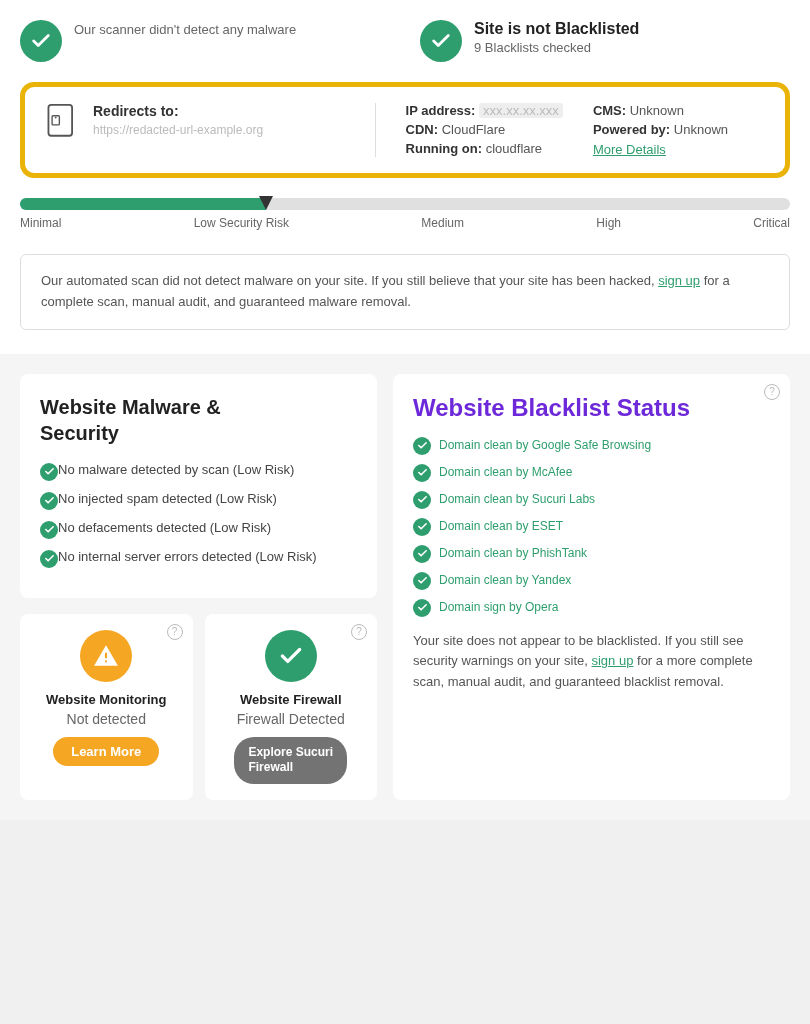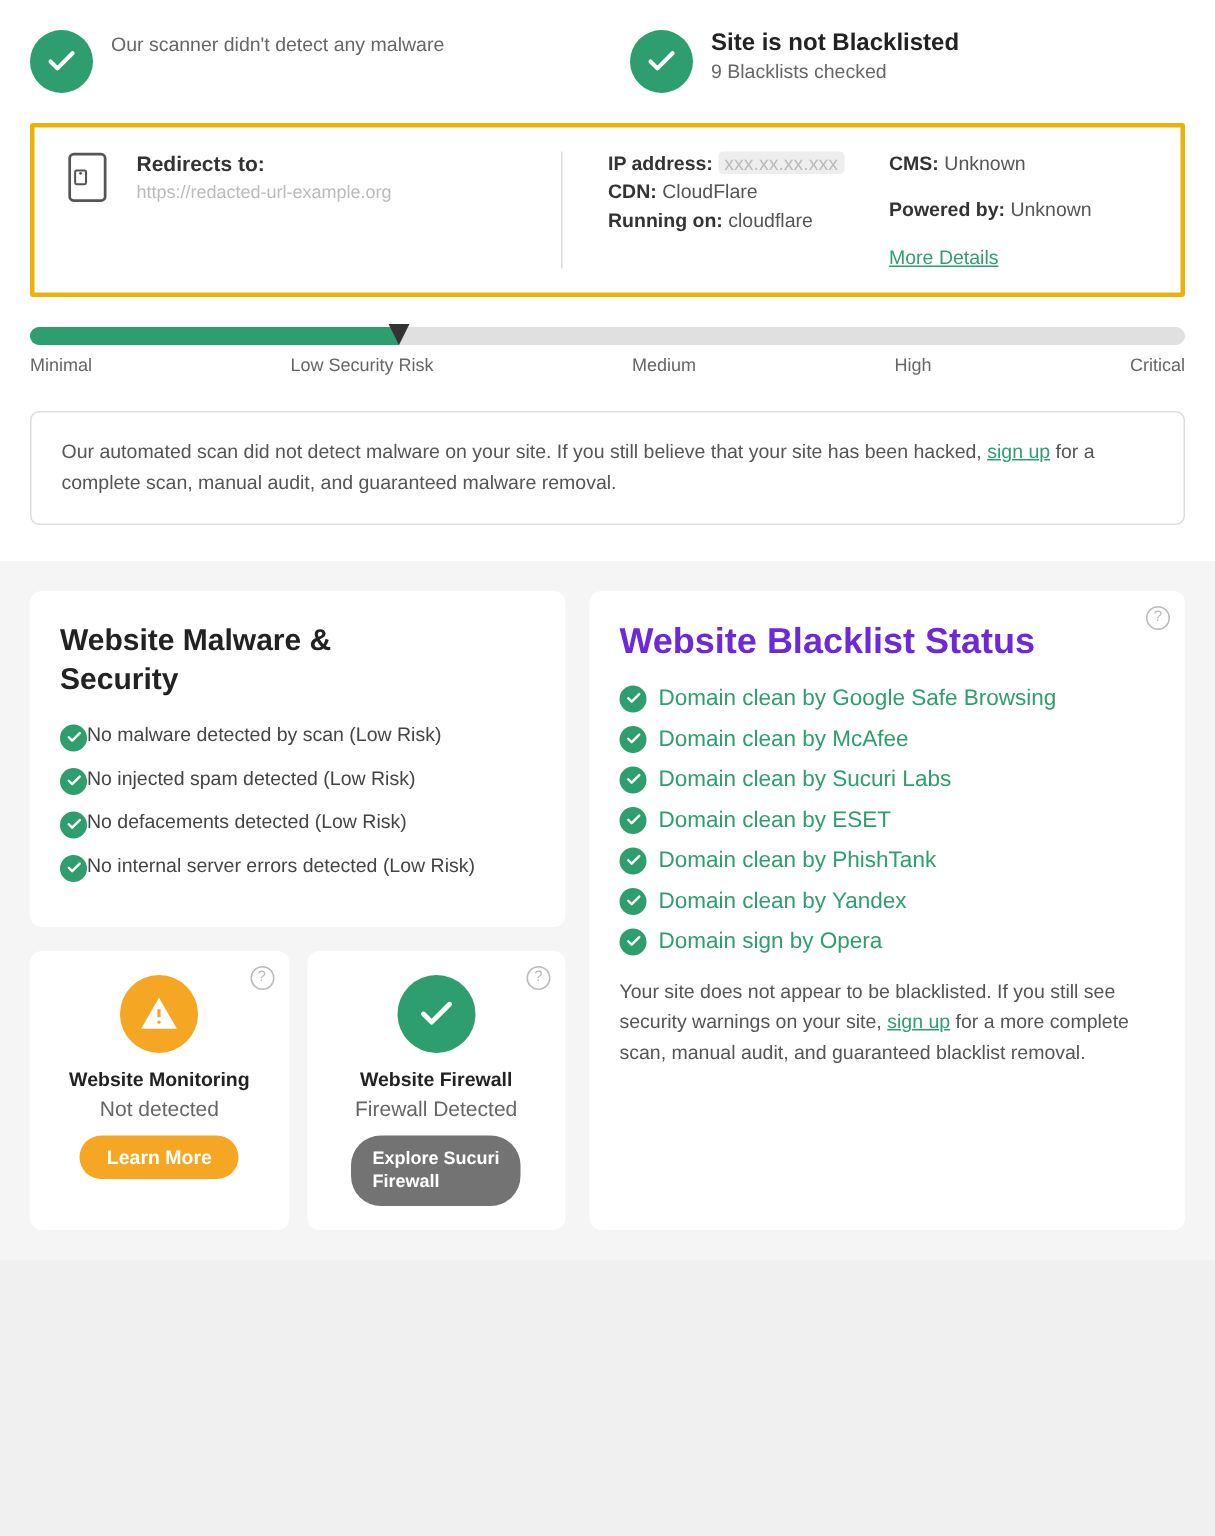--- a/index.html
+++ b/index.html
@@ -55,22 +55,22 @@
     }
 
     .status-text p {
       font-size: 13px;
       color: #666;
       margin-top: 2px;
     }
 
     
     .info-box {
-      border: 3px solid #eab308;
-      border-radius: 2px;
+      border: 5px solid #eab308;
+      border-radius: 14px;
       padding: 16px 20px;
       display: flex;
       gap: 20px;
       margin-bottom: 20px;
     }
 
     .info-box-left {
       display: flex;
       align-items: flex-start;
       gap: 12px;
@@ -319,21 +319,21 @@
       cursor: pointer;
       text-align: left;
       line-height: 1.3;
     }
 
     .blacklist-item {
       display: flex;
       align-items: center;
       gap: 8px;
       margin-bottom: 8px;
-      font-size: 15px;
+      font-size: 12px;
       color: #2e9e6e;
     }
 
     .blacklist-note {
       margin-top: 14px;
       font-size: 13px;
       color: #555;
       line-height: 1.6;
     }
 
@@ -360,21 +360,21 @@
       gap: 4px;
     }
 
     .info-entry {
       font-size: 13px;
     }
 
     .cms-col {
       display: flex;
       flex-direction: column;
-      gap: 16px;
+      gap: 4px;
     }
 
     .question-mark {
       position: absolute;
       top: 10px;
       right: 10px;
       width: 16px;
       height: 16px;
       border-radius: 50%;
       border: 1px solid #bbb;

